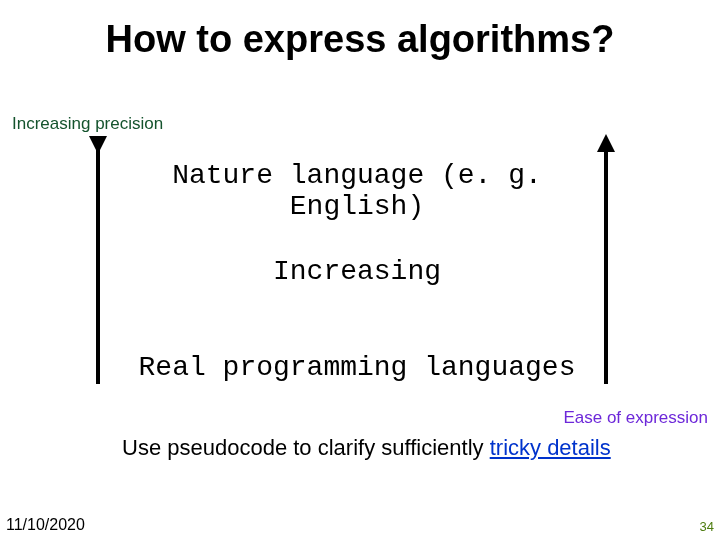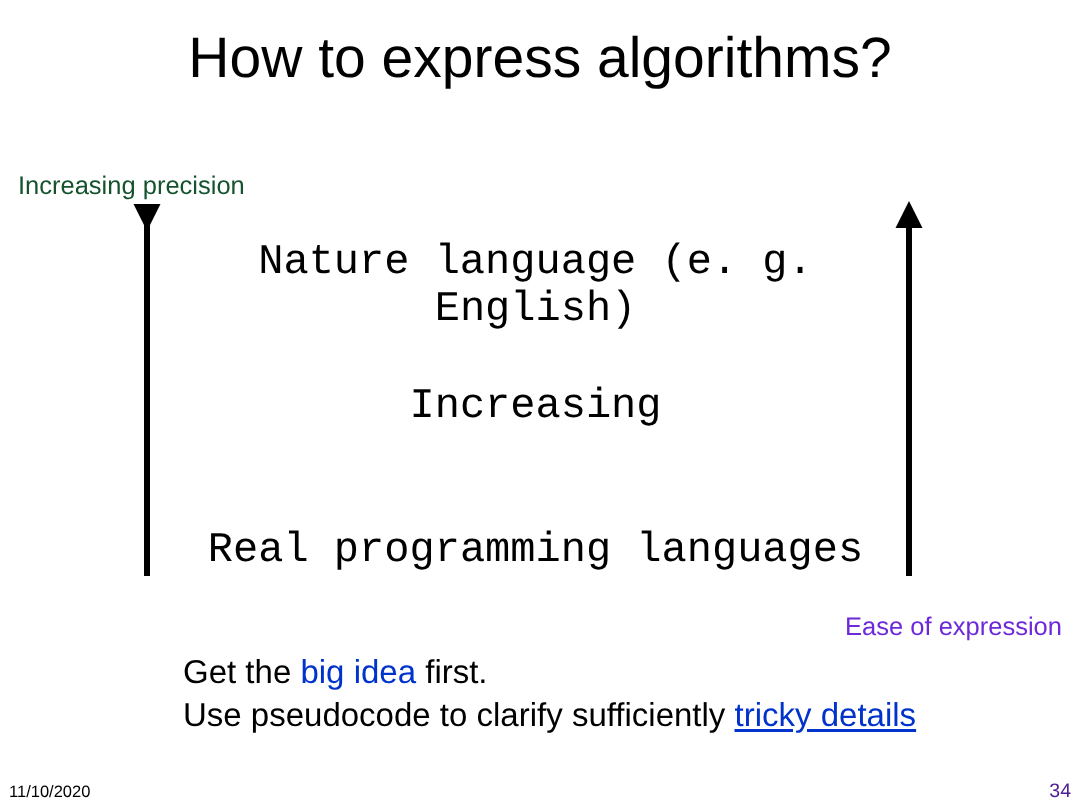--- a/index.html
+++ b/index.html
@@ -6,21 +6,21 @@
   body {
     width: 720px;
     height: 540px;
     background: #ffffff;
     font-family: Arial, Helvetica, sans-serif;
     position: relative;
     overflow: hidden;
   }
   .title {
     font-size: 38px;
-    font-weight: 400;
+    font-weight: 700;
     text-align: center;
     padding-top: 18px;
     color: #000;
   }
   .precision-label {
     position: absolute;
     top: 114px;
     left: 12px;
     font-size: 17px;
     color: #14532d;
@@ -86,29 +86,29 @@
     color: #000;
     line-height: 1.3;
   }
   .desc .indent { padding-left: 68px; }
   .big-idea { color: #0033cc; }
   .tricky { color: #0033cc; text-decoration: underline; }
   .footer-date {
     position: absolute;
     left: 6px;
     bottom: 6px;
-    font-size: 11px;
+    font-size: 16px;
     color: #000;
   }
   .footer-page {
     position: absolute;
     right: 6px;
     bottom: 6px;
     font-size: 13px;
-    color: #4c1d95;
+    color: #4d7c0f;
   }
 </style>
 </head>
 <body>
 
 <h1 class="title">How to express algorithms?</h1>
 
 <div class="precision-label">Increasing precision</div>
 
 <div class="arrow-left">
@@ -122,21 +122,18 @@
 </div>
 
 <div class="level level-1">Nature language (e. g. English)</div>
 <div class="level level-2">Increasing</div>
 <div class="level level-3">Real programming languages</div>
 
 <div class="ease-label">Ease of expression</div>
 
 <div class="desc">
   <div class="indent">
-    <span>Get the </span><span class="big-idea">big idea</span><span> first.</span>
-  </div>
-  <div class="indent">
     <span>Use pseudocode to clarify sufficiently </span><span class="tricky">tricky details</span>
   </div>
 </div>
 
 <div class="footer-date">11/10/2020</div>
 <div class="footer-page">34</div>
 
 </body></html>

